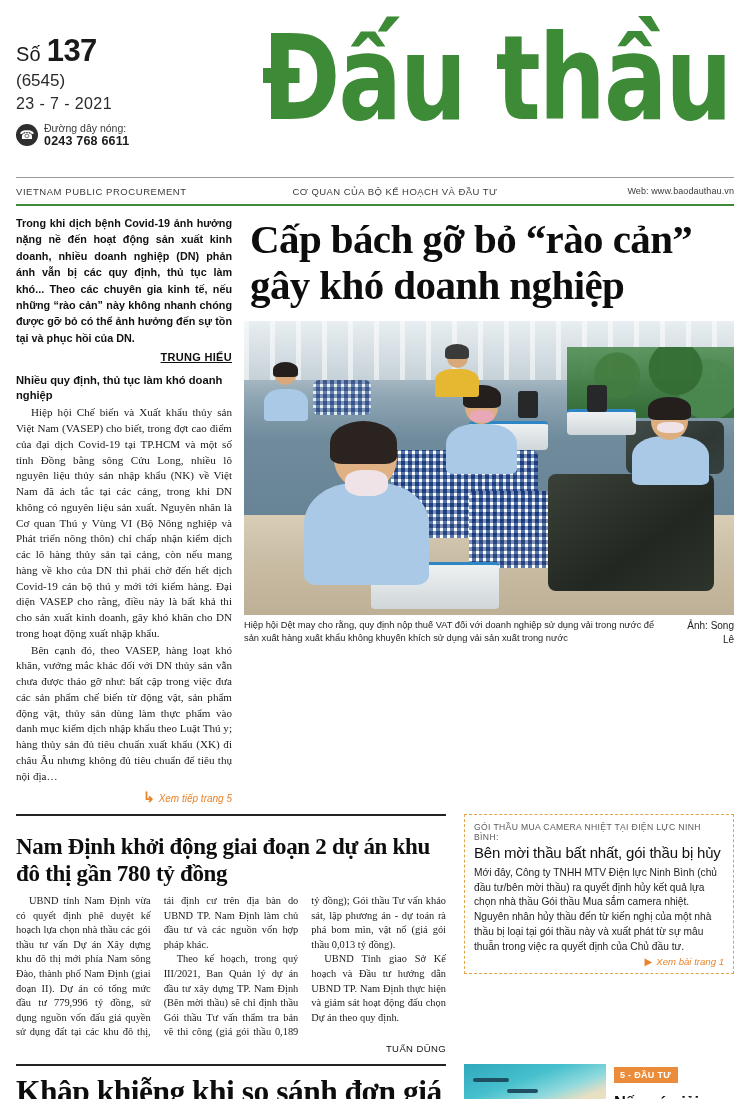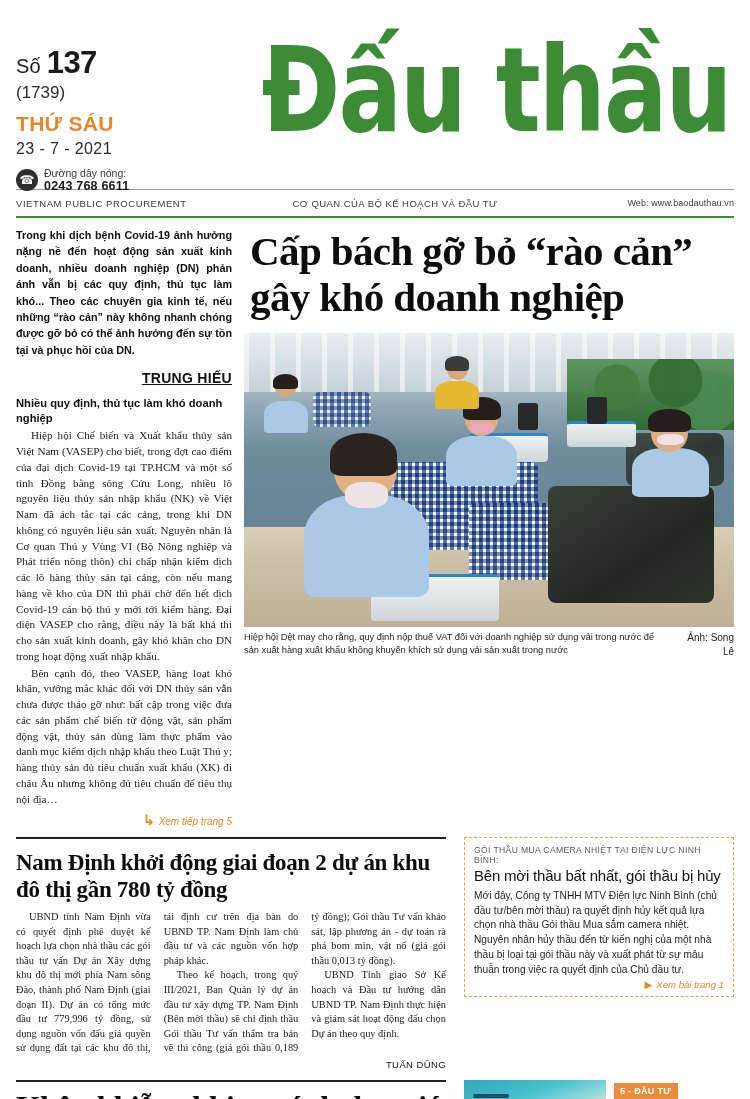--- a/index.html
+++ b/index.html
@@ -5,21 +5,21 @@
   * { box-sizing: border-box; margin: 0; padding: 0; }
   html, body {
     width: 750px; height: 1099px;
     background: #ffffff;
     font-family: "Liberation Serif", serif;
     overflow: hidden;
   }
   .page {
     position: relative;
     width: 750px; height: 1099px;
-    padding: 17px 16px;
+    padding: 5px 16px;
     background: #fff;
   }
 
   
   .masthead {
     display: flex;
     align-items: flex-start;
     height: 172px;
     padding-top: 22px;
   }
@@ -91,22 +91,22 @@
   .lead-right { flex: 1; }
 
   .lead-intro {
     font-family: "Liberation Sans", sans-serif;
     font-size: 10.8px; font-weight: 700; color: #111;
     line-height: 1.52; text-align: justify;
   }
   .byline-top {
     text-align: right;
     font-family: "Liberation Sans", sans-serif;
-    font-size: 14px; font-weight: 700; color: #111;
-    margin-top: 12px; letter-spacing: .3px;
+    font-size: 11px; font-weight: 700; color: #111;
+    margin-top: 5px; letter-spacing: .3px;
     text-decoration: underline;
   }
 
   .subhead {
     font-family: "Liberation Sans", sans-serif;
     font-weight: 700; font-size: 11.2px; color: #111;
     margin-top: 10px; margin-bottom: 3px; line-height: 1.3;
   }
   .bodytext {
     font-family: "Liberation Serif", serif;
@@ -157,21 +157,21 @@
   .mid-band { display: flex; margin-top: 9px; }
   .mid-left { width: 444px; flex: 0 0 444px; padding-right: 14px; }
   .mid-right { flex: 1; padding-left: 4px; }
 
   .rule-thick { border-top: 2px solid #222; }
 
   .h2 {
     font-family: "Liberation Serif", serif;
     font-weight: 700; font-size: 23px; line-height: 1.17;
     color: #0d0d0d; letter-spacing: -.3px;
-    margin-top: 11px; margin-bottom: 6px;
+    margin-top: 18px; margin-bottom: 6px;
   }
   .cols3 { column-count: 3; column-gap: 13px; }
   .cols3 p {
     font-family: "Liberation Serif", serif;
     font-size: 10.4px; line-height: 1.40; text-align: justify;
     text-indent: 13px; color: #1a1a1a;
   }
   .byline-r {
     text-align: right;
     font-family: "Liberation Sans", sans-serif;
@@ -298,22 +298,21 @@
 <body>
 
 <div class="page">
 
   <div class="masthead">
     <div class="mast-left">
       <div class="issue-line">
         <span>Số</span>
         <b>137</b>
       </div>
-      <div class="issue-sub">(1739)</div>
-      <div class="weekday">THỨ SÁU</div>
+      <div class="issue-sub">(6545)</div>
       <div class="dateline">23 - 7 - 2021</div>
       <div class="hotline">
         <span class="phone-circle">☎</span>
         <span class="hotline-text">
           <span class="hotline-label" style="display:block">Đường dây nóng:</span>
           <span class="hotline-num" style="display:block">0243 768 6611</span>
         </span>
       </div>
     </div>
     <div class="mast-logo">

